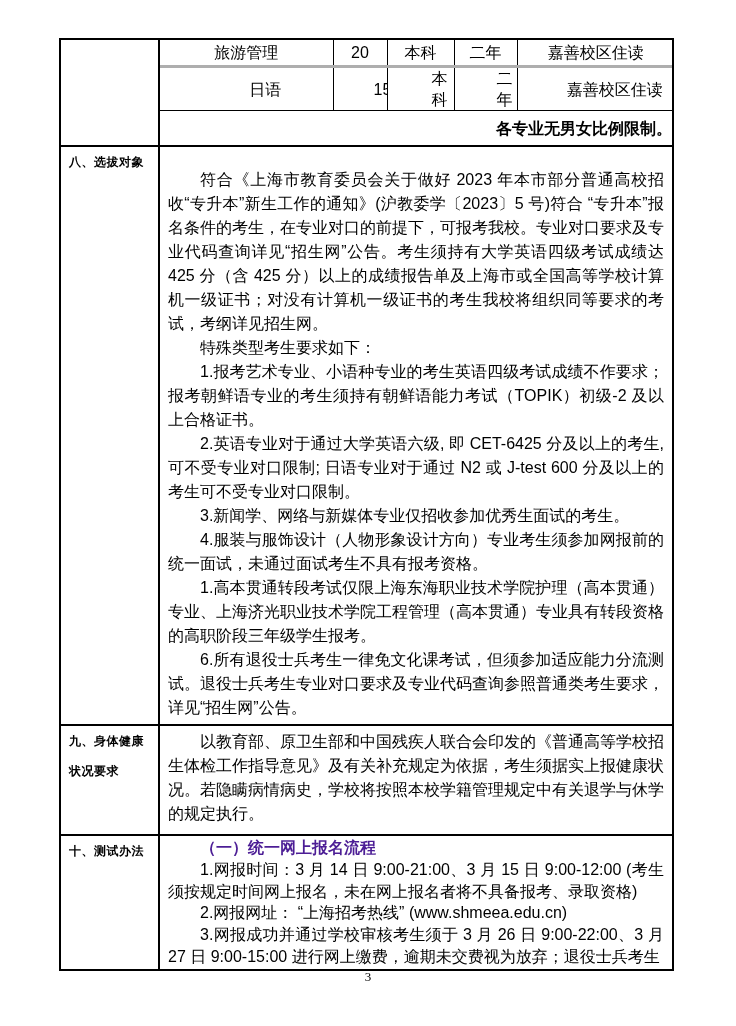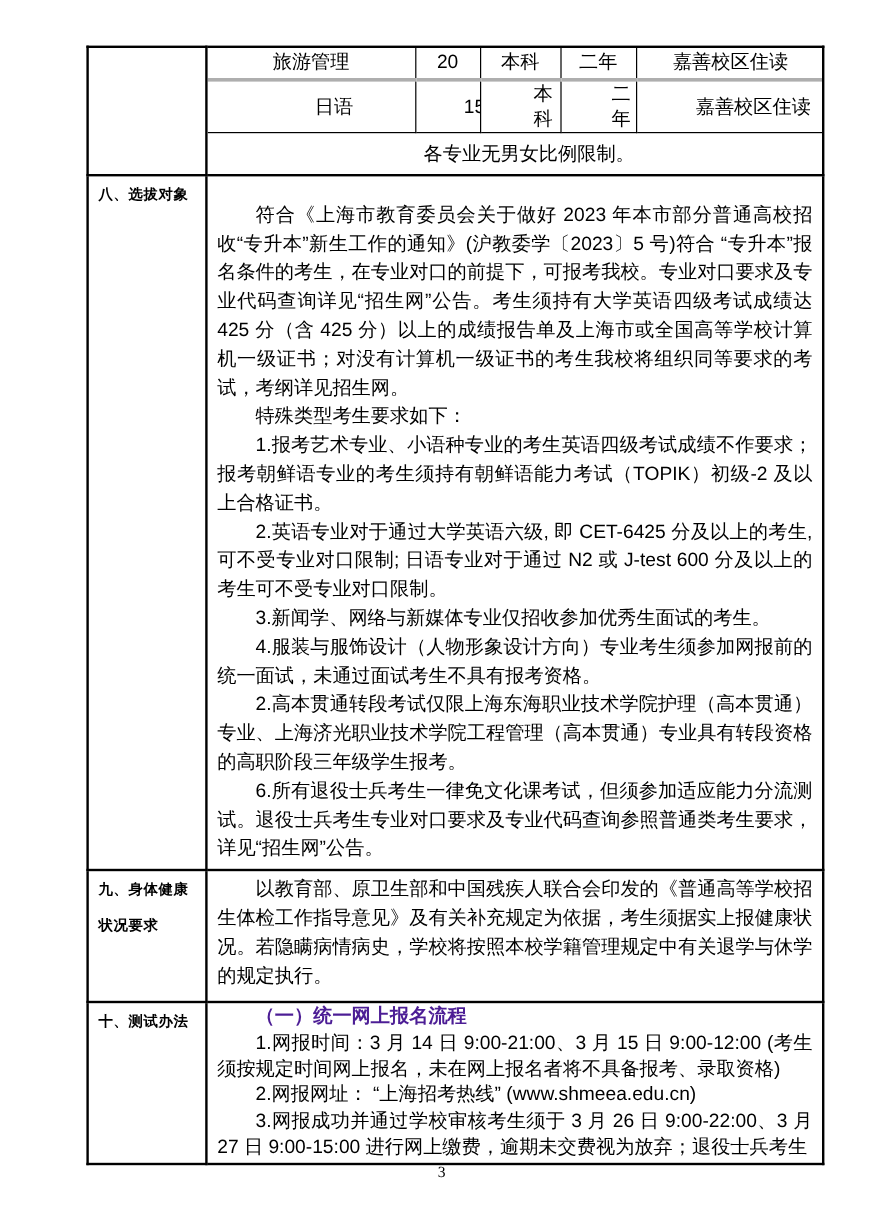--- a/index.html
+++ b/index.html
@@ -6,21 +6,21 @@
   body{
     width:736px;height:1026px;
     background:#ffffff;
     font-family:"Liberation Sans","DejaVu Sans",sans-serif;
     color:#000;
     position:relative;
     overflow:hidden;
   }
   .sheet{position:absolute;left:0;top:0;width:736px;height:1026px;}
   table.outer{
-    position:absolute;left:72px;top:38px;
+    position:absolute;left:59px;top:38px;
     width:613px;
     border-collapse:collapse;
     table-layout:fixed;
   }
   table.outer>tbody>tr>td{
     border:2px solid #000;
     vertical-align:top;
     overflow:hidden;
   }
   td.label-cell{
@@ -51,23 +51,24 @@
     font-size:16px;
     line-height:21px;
     padding:0 2px;
     overflow:hidden;
   }
   table.inner tr.r1 td{height:25px;border-top:none;border-bottom:3px solid #aeaeae;}
   table.inner tr.r2 td{height:24px;padding-left:40px;}
   table.inner tr.r3 td{height:50px;}
   table.inner tr.note-row td{
     height:34px;
-    text-align:center;
+    text-align:right;
     padding-left:24px;
     border-bottom:none;
+    font-weight:bold;
   }
   table.inner td.c-first{border-left:none;}
   table.inner td.c-last{border-right:none;}
   tr.s8 td.content-cell{height:556px;}
   tr.s9 td.content-cell{height:104px;padding-top:4px;}
   tr.s10 td.content-cell{height:132px;line-height:21.8px;padding-top:1px;}
   p.doc-p{margin:0;text-indent:2em;}
   .sub-heading{
     font-weight:bold;
     margin:0;
@@ -130,21 +131,21 @@
 
       <tr class="s8">
         <td class="label-cell">八、选拔对象</td>
         <td class="content-cell">
           <p class="doc-p">符合《上海市教育委员会关于做好 2023 年本市部分普通高校招收“专升本”新生工作的通知》(沪教委学〔2023〕5 号)符合 “专升本”报名条件的考生，在专业对口的前提下，可报考我校。专业对口要求及专业代码查询详见“招生网”公告。考生须持有大学英语四级考试成绩达 425 分（含 425 分）以上的成绩报告单及上海市或全国高等学校计算机一级证书；对没有计算机一级证书的考生我校将组织同等要求的考试，考纲详见招生网。</p>
           <p class="doc-p">特殊类型考生要求如下：</p>
           <p class="doc-p">1.报考艺术专业、小语种专业的考生英语四级考试成绩不作要求；报考朝鲜语专业的考生须持有朝鲜语能力考试（TOPIK）初级-2 及以上合格证书。</p>
           <p class="doc-p">2.英语专业对于通过大学英语六级, 即 CET-6425 分及以上的考生, 可不受专业对口限制; 日语专业对于通过 N2 或 J-test 600 分及以上的考生可不受专业对口限制。</p>
           <p class="doc-p">3.新闻学、网络与新媒体专业仅招收参加优秀生面试的考生。</p>
           <p class="doc-p">4.服装与服饰设计（人物形象设计方向）专业考生须参加网报前的统一面试，未通过面试考生不具有报考资格。</p>
-          <p class="doc-p">2.高本贯通转段考试仅限上海东海职业技术学院护理（高本贯通）专业、上海济光职业技术学院工程管理（高本贯通）专业具有转段资格的高职阶段三年级学生报考。</p>
+          <p class="doc-p">1.高本贯通转段考试仅限上海东海职业技术学院护理（高本贯通）专业、上海济光职业技术学院工程管理（高本贯通）专业具有转段资格的高职阶段三年级学生报考。</p>
           <p class="doc-p">6.所有退役士兵考生一律免文化课考试，但须参加适应能力分流测试。退役士兵考生专业对口要求及专业代码查询参照普通类考生要求，详见“招生网”公告。</p>
         </td>
       </tr>
 
       <tr class="s9">
         <td class="label-cell">九、身体健康状况要求</td>
         <td class="content-cell">
           <p class="doc-p">以教育部、原卫生部和中国残疾人联合会印发的《普通高等学校招生体检工作指导意见》及有关补充规定为依据，考生须据实上报健康状况。若隐瞒病情病史，学校将按照本校学籍管理规定中有关退学与休学的规定执行。</p>
         </td>
       </tr>

